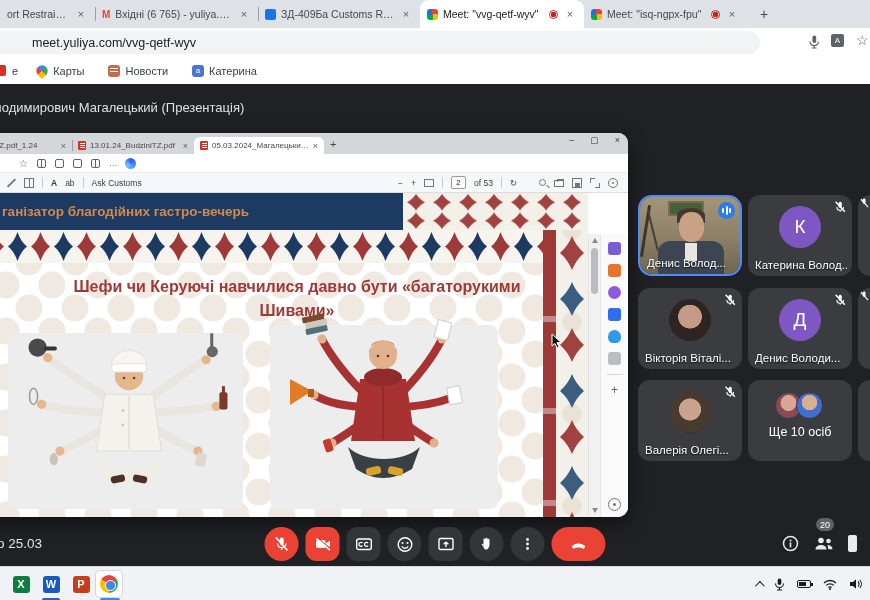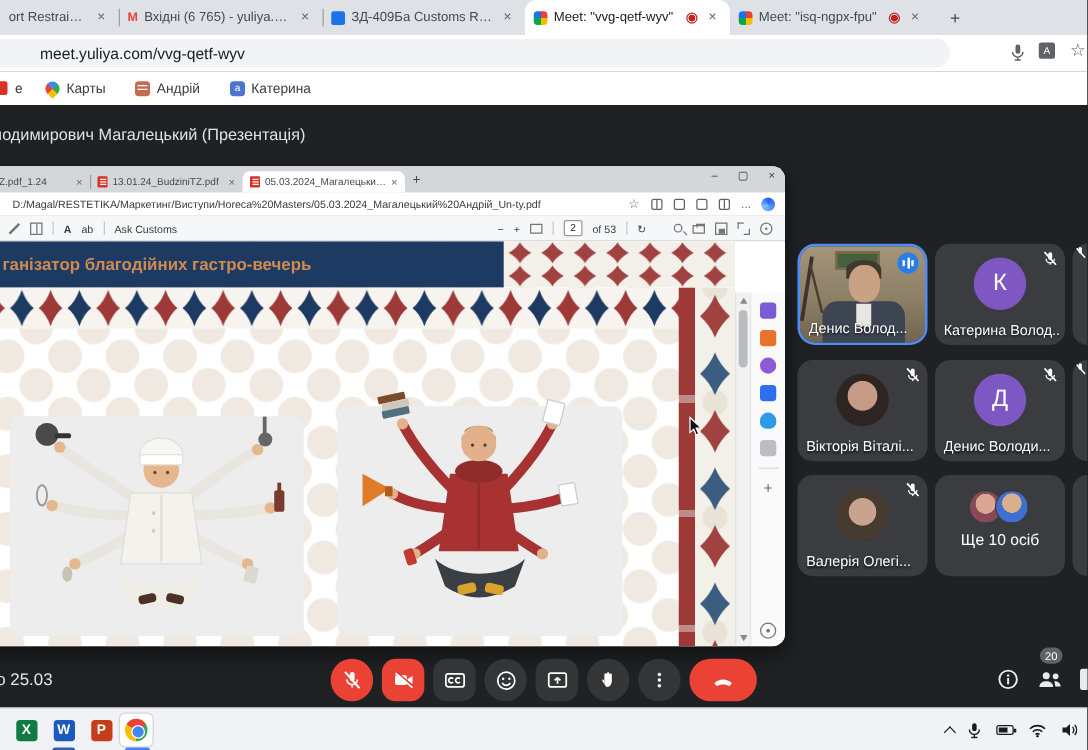--- a/index.html
+++ b/index.html
@@ -145,21 +145,21 @@
   .mini-b{left:48px;background:radial-gradient(circle at 50% 38%,#d9b08e 0 38%,#3f6fd0 40%);}
   .more-nm{position:absolute;left:0;right:0;top:45px;text-align:center;color:#fff;font-size:12.5px;}
 
   
   #clock{position:absolute;left:-3px;top:536px;font-size:13.5px;color:#e3e3e3;}
   #controls{position:absolute;left:50%;top:527px;transform:translateX(-50%);display:flex;gap:7px;align-items:center;}
   .btn{width:34px;height:34px;border-radius:50%;background:#333537;display:flex;align-items:center;justify-content:center;flex:none;}
   .btn.sq{border-radius:11px;}
   .btn.red{background:var(--meet-red,#ea4335);}
   .btn.end{width:54px;border-radius:17px;}
-  #right-cluster{position:absolute;right:0;top:515px;width:80px;height:50px;text-decoration:underline;}
+  #right-cluster{position:absolute;right:16px;top:515px;width:80px;height:50px;text-decoration:underline;}
   #badge20{position:absolute;left:42px;top:3px;min-width:18px;height:13px;border-radius:7px;background:#5f6368;color:#fff;
     font-size:9px;display:flex;align-items:center;justify-content:center;padding:0 3px;}
   #info-ic{position:absolute;left:8px;top:20px;width:17px;height:17px;}
   #people-ic{position:absolute;left:40px;top:21px;width:20px;height:15px;}
   #edge-sliver{position:absolute;right:-3px;top:20px;width:9px;height:17px;background:#e8eaed;border-radius:2px;}
 
   
   #taskbar{position:absolute;left:0;bottom:0;width:870px;height:34px;background:#f0f2f5;border-top:1px solid #d8dadd;}
   .tbi{position:absolute;top:4px;width:26px;height:26px;border-radius:4px;display:flex;align-items:center;justify-content:center;}
   .tbi .sq{width:17px;height:17px;border-radius:3px;color:#fff;font-weight:bold;font-size:11px;display:flex;align-items:center;justify-content:center;}
@@ -224,21 +224,21 @@
   <span class="bm-part-ic"></span>
   <span class="bm" style="margin-right:18px">
     <span>е</span>
   </span>
   <span class="bm">
     <span class="bm-ic bm-maps"></span>
     <span>Карты</span>
   </span>
   <span class="bm">
     <span class="bm-ic bm-news"></span>
-    <span>Андрій</span>
+    <span>Новости</span>
   </span>
   <span class="bm">
     <span class="bm-ic bm-trans">a</span>
     <span>Катерина</span>
   </span>
 </div>
 
 <div id="meet-stage"></div>
 <div id="presenter-label">лодимирович Магалецький (Презентація)</div>
 
@@ -259,21 +259,20 @@
       <span class="x">×</span>
     </div>
     <div class="eplus">+</div>
     <div id="e-controls">
       <span>–</span>
       <span>▢</span>
       <span>×</span>
     </div>
   </div>
   <div id="e-addr">
-    <span class="url">D:/Magal/RESTETIKA/Маркетинг/Виступи/Horeca%20Masters/05.03.2024_Магалецький%20Андрій_Un-ty.pdf</span>
     <span class="star">☆</span>
     <span class="bx split"></span>
     <span class="bx"></span>
     <span class="bx"></span>
     <span class="bx split"></span>
     <span class="more">…</span>
     <span class="copilot"></span>
   </div>
   <div id="e-pdfbar">
     <span class="mi mi-pen"></span>
@@ -322,20 +321,21 @@
           <defs>
             <pattern id="rowp" width="46" height="33" patternUnits="userSpaceOnUse">
               <rect width="46" height="33" fill="#f7f4f0"></rect>
               <path d="M11.5 2 Q15 12 21 16.5 Q15 21 11.5 31 Q8 21 2 16.5 Q8 12 11.5 2 Z" fill="#1d3a63"></path>
               <path d="M34.5 2 Q38 12 44 16.5 Q38 21 34.5 31 Q31 21 25 16.5 Q31 12 34.5 2 Z" fill="#9d3a38"></path>
             </pattern>
           </defs>
           <rect width="100%" height="100%" fill="url(#rowp)"></rect>
         </svg>
       </div>
+      <div id="slide-title">Шефи чи Керуючі навчилися давно бути «багаторукими Шивами»</div>
 
       <div id="card-left" class="fig-card"></div>
       <div id="card-right" class="fig-card"></div>
 
       <svg id="fig-chef" viewBox="0 0 220 195">
         <g stroke="#e9e6df" stroke-width="8" stroke-linecap="round" fill="none">
           <path d="M95 88 C70 72 45 56 30 44"></path>
           <path d="M95 98 C65 98 42 95 24 90"></path>
           <path d="M95 108 C75 120 56 130 42 136"></path>
           <path d="M125 88 C150 70 170 54 186 46"></path>

